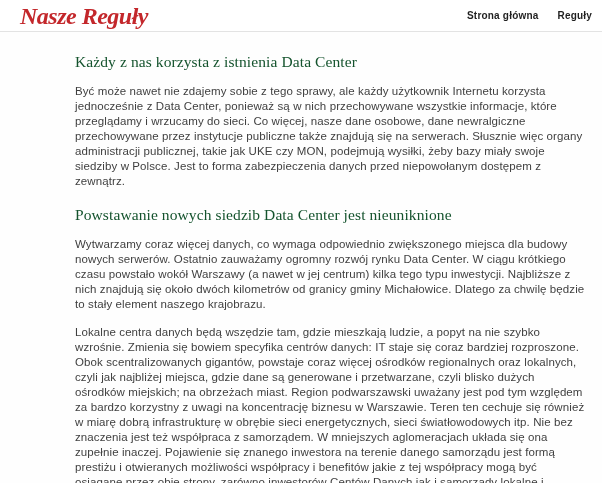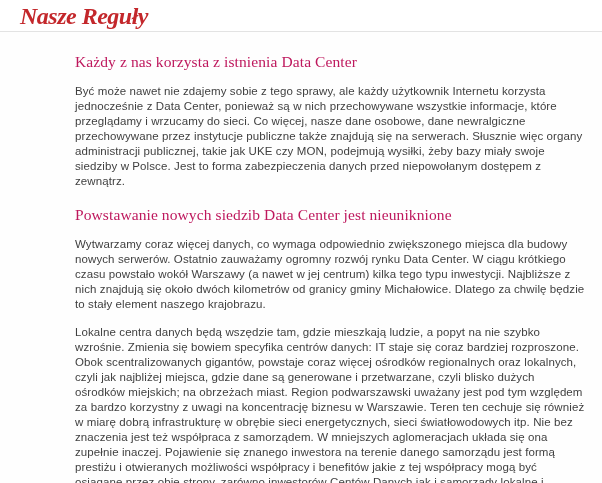--- a/index.html
+++ b/index.html
@@ -56,21 +56,21 @@
     white-space: nowrap;
   }
   
   .content {
     padding: 7px 17px 0 75px;
   }
   .section-heading {
     font-family: "Liberation Serif", "DejaVu Serif", serif;
     font-weight: 400;
     font-size: 15.5px;
-    color: #be185d;
+    color: #14532d;
     margin: 14px 0 13px 0;
     letter-spacing: 0.1px;
   }
   .section-heading.second {
     margin-top: 17px;
   }
   .body-paragraph {
     font-size: 11.5px;
     line-height: 15px;
     color: #3f3f3f;
@@ -78,20 +78,25 @@
     letter-spacing: 0.1px;
   }
 </style>
 </head>
 <body>
 
 <div class="page">
 
   <header class="site-header">
     <div class="logo">Nasze Reguły</div>
+    <nav class="nav">
+      <span class="nav-item">Strona główna</span>
+      <span class="nav-item">Reguły</span>
+
+    </nav>
   </header>
 
   <main class="content">
 
     <h2 class="section-heading">Każdy z nas korzysta z istnienia Data Center</h2>
 
     <p class="body-paragraph">Być może nawet nie zdajemy sobie z tego sprawy, ale każdy użytkownik Internetu korzysta jednocześnie z Data Center, ponieważ są w nich przechowywane wszystkie informacje, które przeglądamy i wrzucamy do sieci. Co więcej, nasze dane osobowe, dane newralgiczne przechowywane przez instytucje publiczne także znajdują się na serwerach. Słusznie więc organy administracji publicznej, takie jak UKE czy MON, podejmują wysiłki, żeby bazy miały swoje siedziby w Polsce. Jest to forma zabezpieczenia danych przed niepowołanym dostępem z zewnątrz.</p>
 
     <h2 class="section-heading second">Powstawanie nowych siedzib Data Center jest nieuniknione</h2>
 

